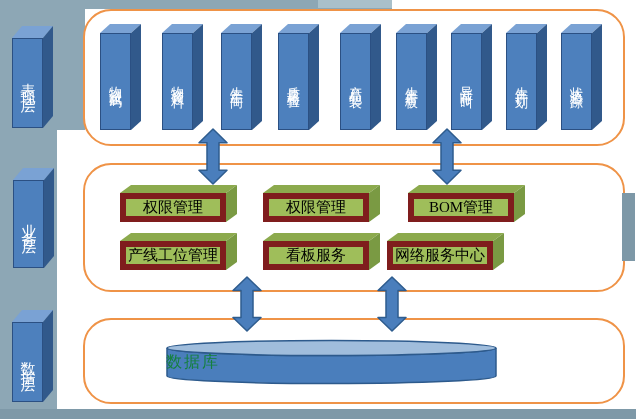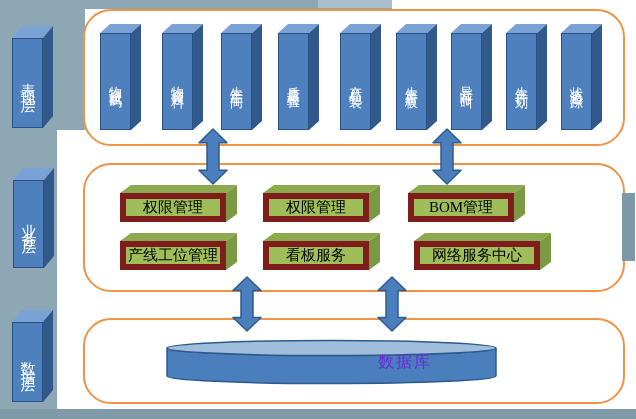--- a/index.html
+++ b/index.html
@@ -68,22 +68,22 @@
   .g { --dx:11px; --dy:8px; width:117px; height:37px; }
   .g .face-top   { background:#8caa4d; }
   .g .face-side  { background:#7a9a43; }
   .g .face-front { background:#9fbe5a; border:6px solid #7f1d1d; color:#000000; font-size:15px; }
 
   
   .arrow { width:30px; }
 
   
   .db-label {
-    left:166px; top:352px; width:266px; text-align:right;
-    color:#6d28d9; font-size:16px; letter-spacing:2px;
+    left:166px; top:352px; width:266px; text-align:left;
+    color:#15803d; font-size:16px; letter-spacing:2px;
   }
 </style>
 </head>
 <body>
 
 <div class="stage">
 
   <div class="abs bg-topleft"></div>
   <div class="abs bg-topstrip"></div>
   <div class="abs bg-topstrip2"></div>
@@ -223,21 +223,21 @@
       <span>产线工位管理</span>
     </div>
   </div>
   <div class="box3d g" style="left:263px; top:233px;">
     <div class="face-top"></div>
     <div class="face-side"></div>
     <div class="face-front">
       <span>看板服务</span>
     </div>
   </div>
-  <div class="box3d g" style="left:414px; top:233px;padding-left:20px;">
+  <div class="box3d g" style="left:387px; top:233px;">
     <div class="face-top"></div>
     <div class="face-side"></div>
     <div class="face-front">
       <span>网络服务中心</span>
     </div>
   </div>
 
   <svg class="abs" style="left:166px; top:339px;" width="331" height="46" viewBox="0 0 331 46">
     <path d="M1,9 L1,37 A164.5,7.5 0 0 0 330,37 L330,9 A164.5,7.5 0 0 1 1,9 Z" fill="#4a7ebc" stroke="#2d5a8c" stroke-width="1.5"></path>
     <ellipse cx="165.5" cy="9" rx="164.5" ry="7.5" fill="#a0bddc" stroke="#2d5a8c" stroke-width="1.5"></ellipse>

